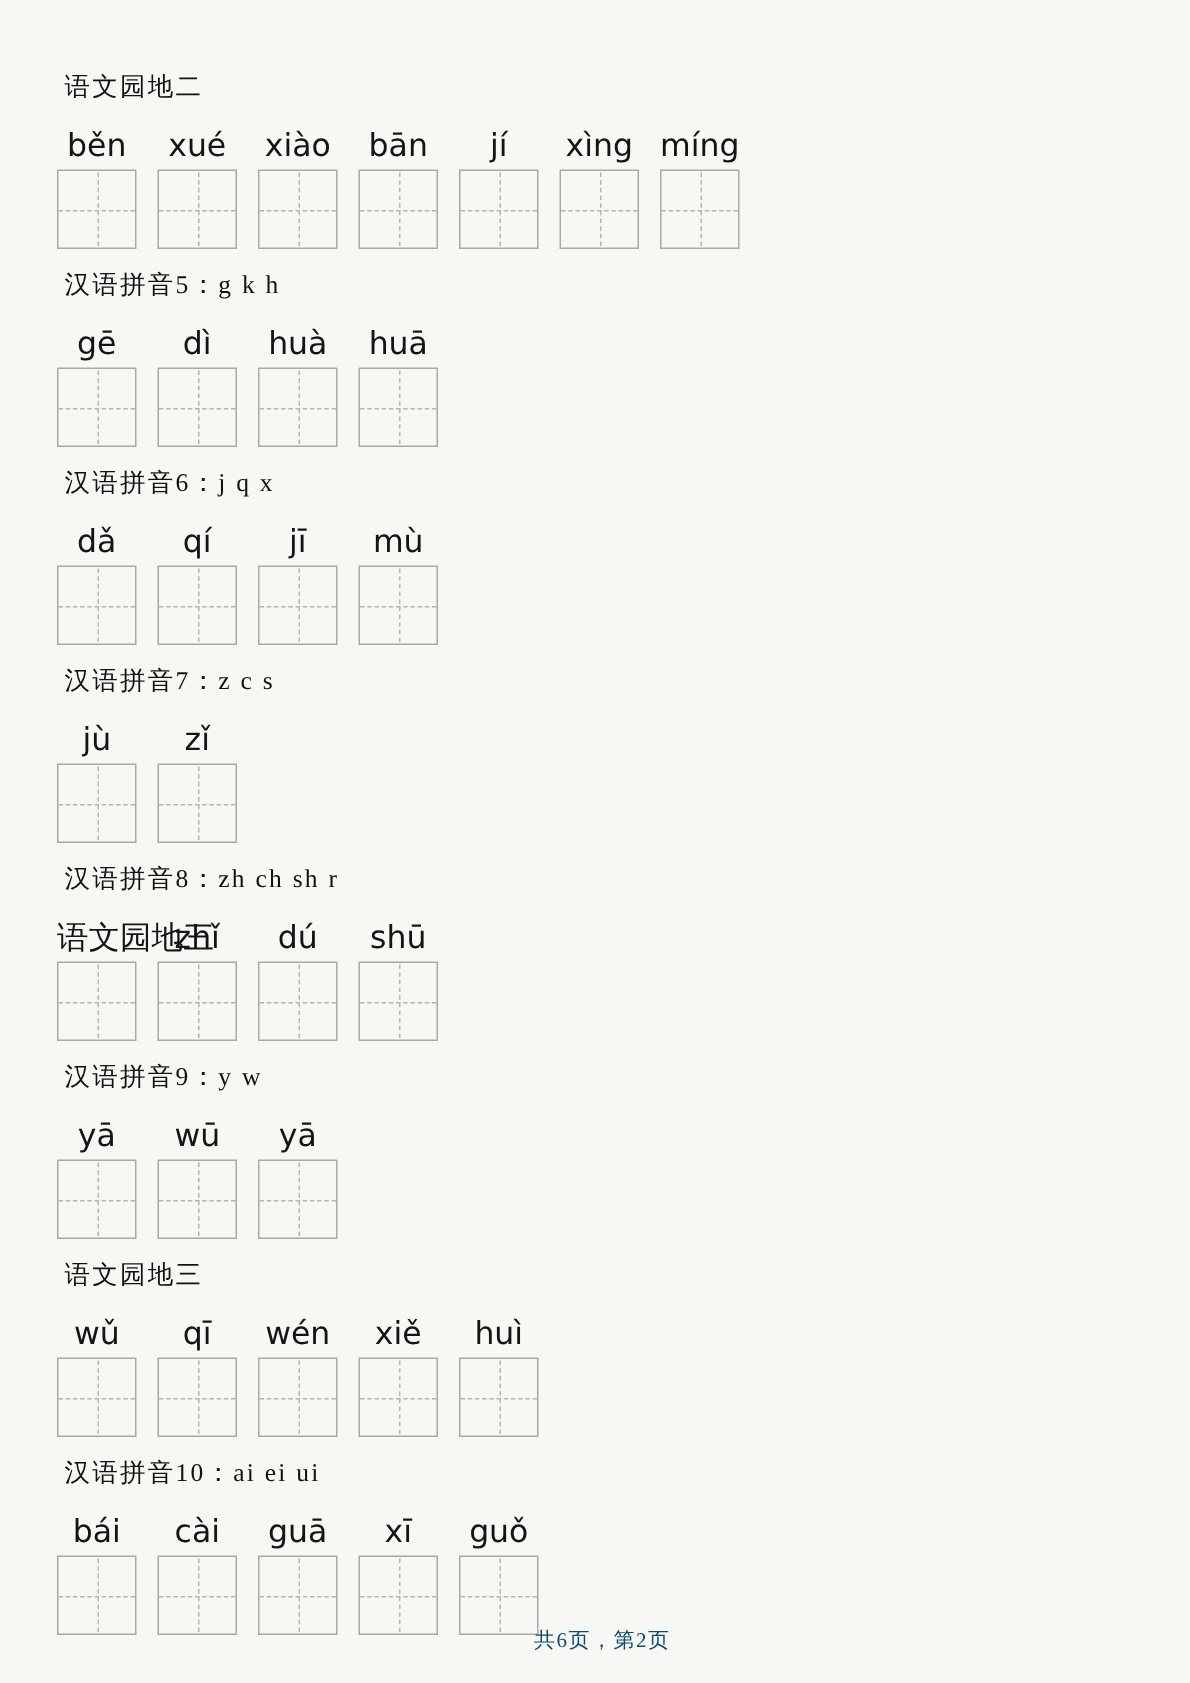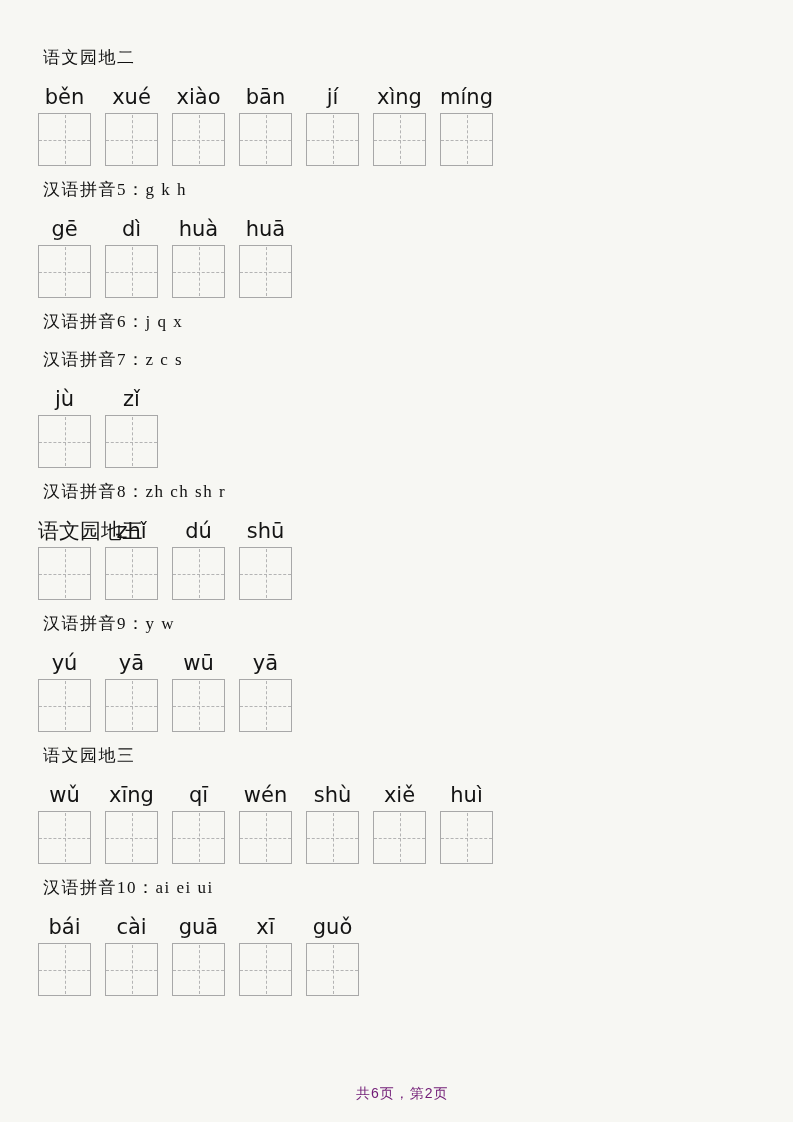--- a/index.html
+++ b/index.html
@@ -46,24 +46,24 @@
     border-left: 1px dashed #b4b4b4;
   }
   .box::after {
     content: ""; position: absolute;
     top: 50%; left: 0; right: 0;
     border-top: 1px dashed #b4b4b4;
   }
   .footer {
     position: absolute;
     left: 356px; top: 1085px;
-    font-family: Liberation Sans, sans-serif;
+    font-family: Liberation Serif, serif;
     font-size: 14px;
     letter-spacing: 1px;
-    color: #701a75;
+    color: #0c4a6e;
   }
 </style>
 </head>
 <body>
 
 <main>
   <section class="sec">
     <h2 class="sec-title">语文园地二</h2>
     <div class="row">
   <div class="cell">
@@ -124,20 +124,41 @@
 
   <div class="cell">
     <span class="pinyin">huā</span>
     <div class="box"></div>
   </div>
 </div>
   </section>
 
   <section class="sec">
     <h2 class="sec-title">汉语拼音6：j q x</h2>
+    <div class="row">
+  <div class="cell">
+    <span class="pinyin">dǎ</span>
+    <div class="box"></div>
+  </div>
+
+  <div class="cell">
+    <span class="pinyin">qí</span>
+    <div class="box"></div>
+  </div>
+
+  <div class="cell">
+    <span class="pinyin">jī</span>
+    <div class="box"></div>
+  </div>
+
+  <div class="cell">
+    <span class="pinyin">mù</span>
+    <div class="box"></div>
+  </div>
+</div>
   </section>
 
   <section class="sec">
     <h2 class="sec-title">汉语拼音7：z c s</h2>
     <div class="row">
 
 
   <div class="cell">
     <span class="pinyin">jù</span>
     <div class="box"></div>
@@ -171,24 +192,20 @@
   <div class="cell">
     <span class="pinyin">shū</span>
     <div class="box"></div>
   </div>
 </div>
   </section>
 
   <section class="sec">
     <h2 class="sec-title">汉语拼音9：y w</h2>
     <div class="row">
-  <div class="cell">
-    <span class="pinyin">yú</span>
-    <div class="box"></div>
-  </div>
 
   <div class="cell">
     <span class="pinyin">yā</span>
     <div class="box"></div>
   </div>
 
   <div class="cell">
     <span class="pinyin">wū</span>
     <div class="box"></div>
   </div>
@@ -201,40 +218,32 @@
   </section>
 
   <section class="sec">
     <h2 class="sec-title">语文园地三</h2>
     <div class="row">
   <div class="cell">
     <span class="pinyin">wǔ</span>
     <div class="box"></div>
   </div>
 
-  <div class="cell">
-    <span class="pinyin">xīng</span>
-    <div class="box"></div>
-  </div>
 
   <div class="cell">
     <span class="pinyin">qī</span>
     <div class="box"></div>
   </div>
 
 
   <div class="cell">
     <span class="pinyin">wén</span>
     <div class="box"></div>
   </div>
 
-  <div class="cell">
-    <span class="pinyin">shù</span>
-    <div class="box"></div>
-  </div>
 
   <div class="cell">
     <span class="pinyin">xiě</span>
     <div class="box"></div>
   </div>
 
   <div class="cell">
     <span class="pinyin">huì</span>
     <div class="box"></div>
   </div>

